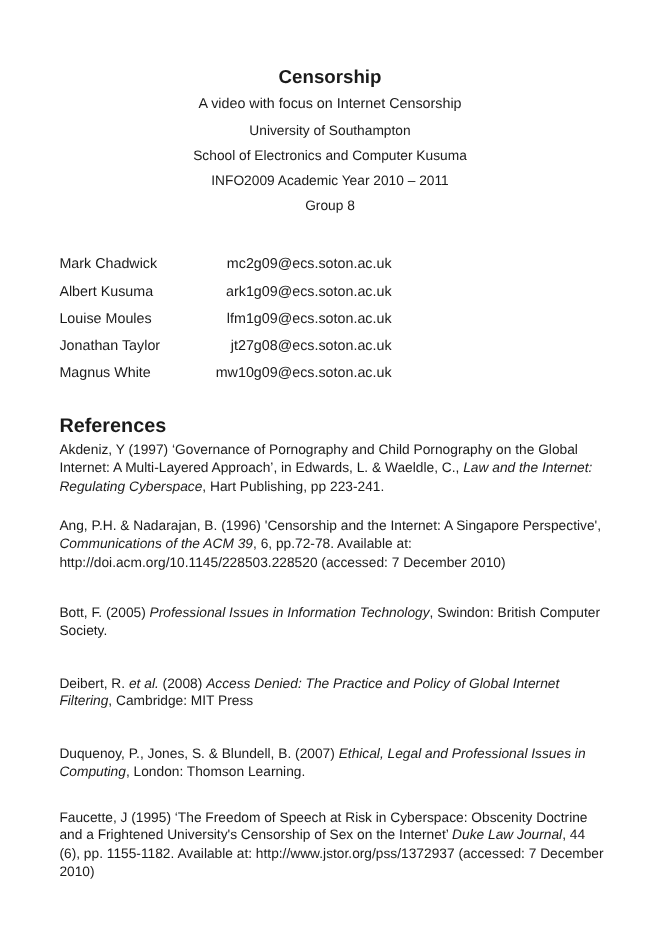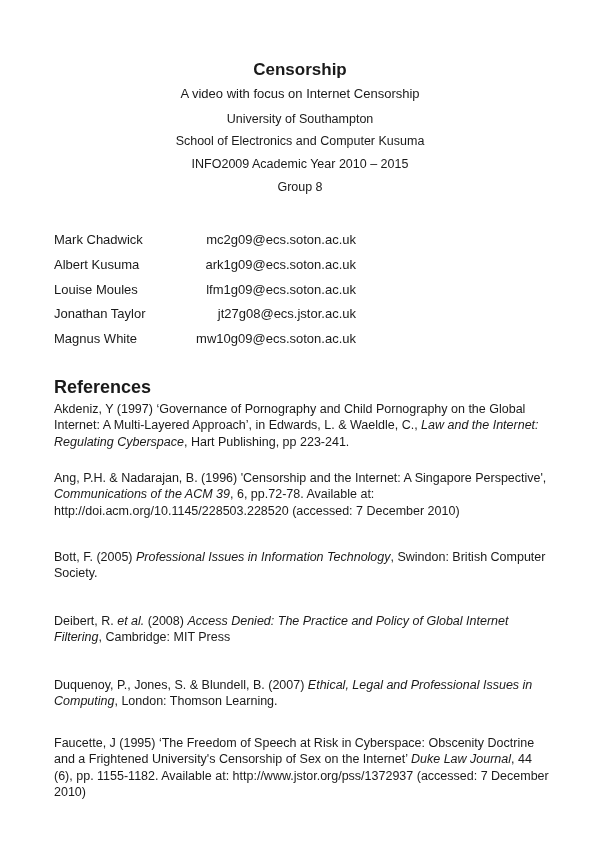--- a/index.html
+++ b/index.html
@@ -97,39 +97,39 @@
   </style>
 </head>
 <body>
 
 <div class="page">
 
   <div class="center title">Censorship</div>
   <div class="center subtitle">A video with focus on Internet Censorship</div>
   <div class="center meta l1">University of Southampton</div>
   <div class="center meta l2">School of Electronics and Computer Kusuma</div>
-  <div class="center meta l3">INFO2009 Academic Year 2010 – 2015</div>
+  <div class="center meta l3">INFO2009 Academic Year 2010 – 2011</div>
   <div class="center meta l4">Group 8</div>
 
   <div class="members">
     <div class="member-row">
       <span class="member-name">Mark Chadwick</span>
       <span class="member-email">mc2g09@ecs.soton.ac.uk</span>
     </div>
     <div class="member-row">
       <span class="member-name">Albert Kusuma</span>
       <span class="member-email">ark1g09@ecs.soton.ac.uk</span>
     </div>
     <div class="member-row">
       <span class="member-name">Louise Moules</span>
       <span class="member-email">lfm1g09@ecs.soton.ac.uk</span>
     </div>
     <div class="member-row">
       <span class="member-name">Jonathan Taylor</span>
-      <span class="member-email">jt27g08@ecs.jstor.ac.uk</span>
+      <span class="member-email">jt27g08@ecs.soton.ac.uk</span>
     </div>
     <div class="member-row">
       <span class="member-name">Magnus White</span>
       <span class="member-email">mw10g09@ecs.soton.ac.uk</span>
     </div>
   </div>
 
   <div class="refs-heading">References</div>
 
   <div class="refs" style="top:0;">

